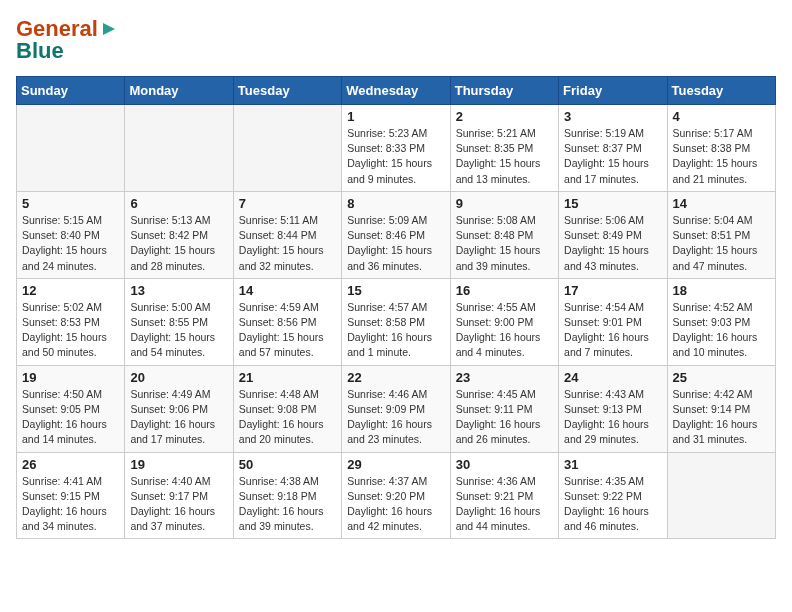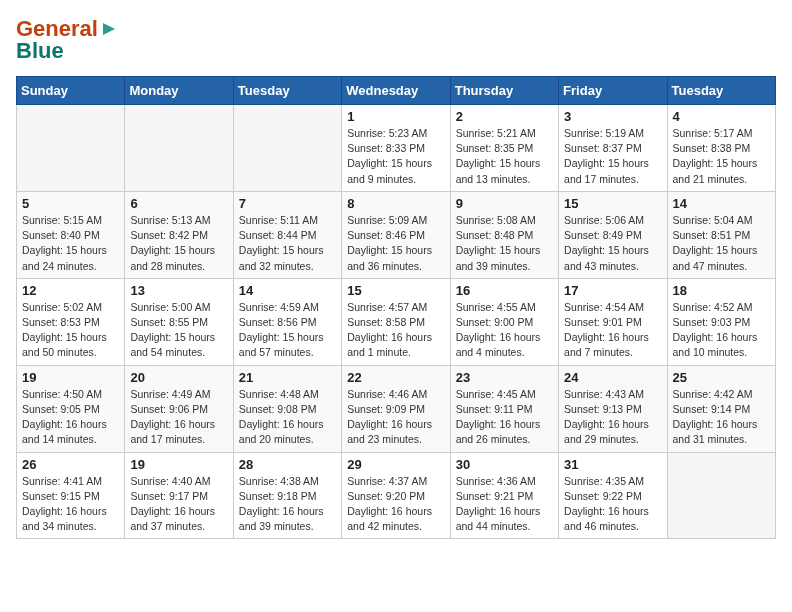--- a/index.html
+++ b/index.html
@@ -222,21 +222,21 @@
       <tr>
         <td>
           <span class="day-num">26</span>
           <div class="day-info">Sunrise: 4:41 AM<br>Sunset: 9:15 PM<br>Daylight: 16 hours<br>and 34 minutes.</div>
         </td>
         <td>
           <span class="day-num">19</span>
           <div class="day-info">Sunrise: 4:40 AM<br>Sunset: 9:17 PM<br>Daylight: 16 hours<br>and 37 minutes.</div>
         </td>
         <td>
-          <span class="day-num">28</span>
+          <span class="day-num">50</span>
           <div class="day-info">Sunrise: 4:38 AM<br>Sunset: 9:18 PM<br>Daylight: 16 hours<br>and 39 minutes.</div>
         </td>
         <td>
           <span class="day-num">29</span>
           <div class="day-info">Sunrise: 4:37 AM<br>Sunset: 9:20 PM<br>Daylight: 16 hours<br>and 42 minutes.</div>
         </td>
         <td>
           <span class="day-num">30</span>
           <div class="day-info">Sunrise: 4:36 AM<br>Sunset: 9:21 PM<br>Daylight: 16 hours<br>and 44 minutes.</div>
         </td>

